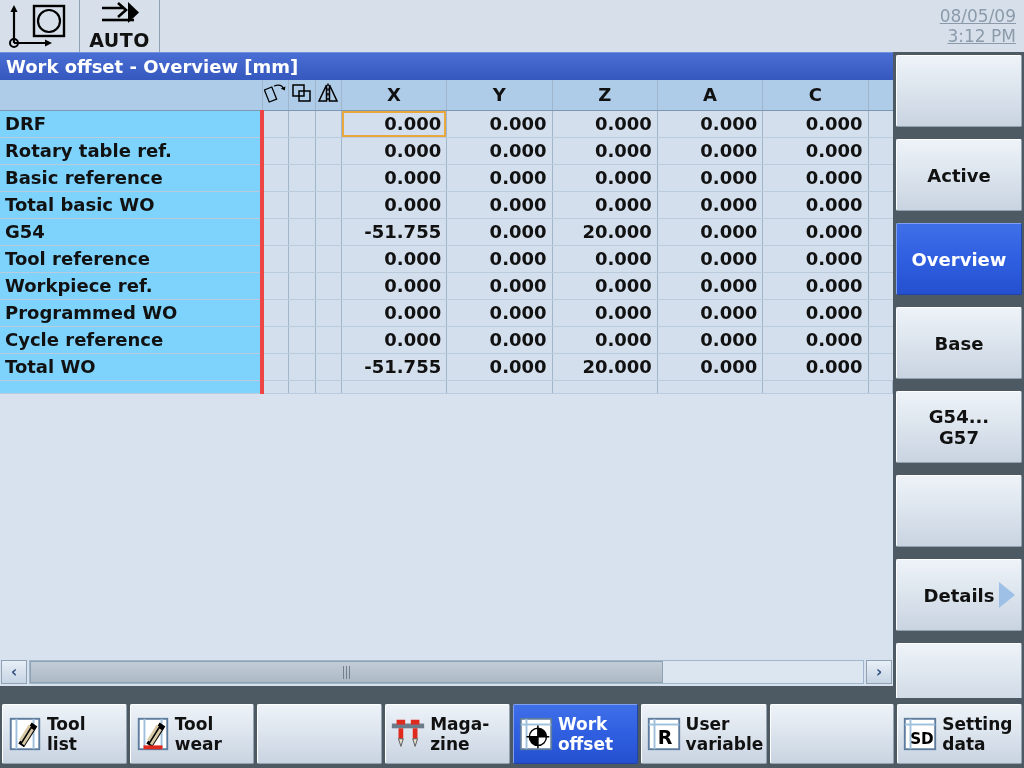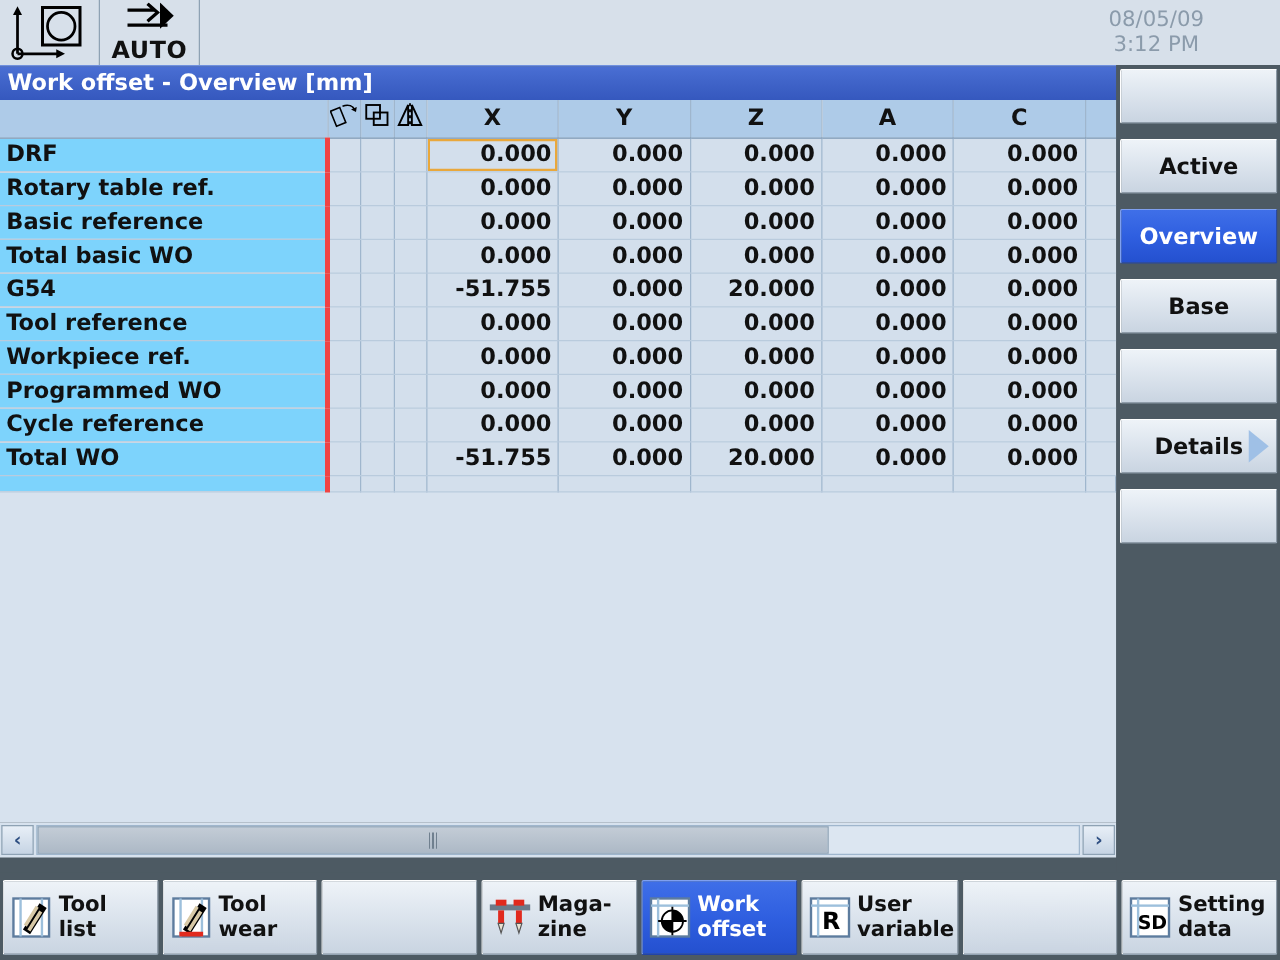--- a/index.html
+++ b/index.html
@@ -20,23 +20,24 @@
   .tb-cell {
     height: 52px; display: flex; align-items: center; justify-content: center;
     border-right: 1px solid #8ea2b4;
   }
   #tb-chan { width: 80px; }
   #tb-mode { width: 80px; flex-direction: column; }
   #tb-spacer { flex: 1; border-right: none; }
   #tb-datetime {
     width: 190px; padding-right: 8px;
     display: flex; flex-direction: column;
-    justify-content: center;
+    align-items: flex-end; justify-content: center;
     color: #8b9bab; font-size: 17px; line-height: 20px;
     border-right: none;
+    text-decoration: underline;
   }
   .axis-ico { display:block; }
   .mode-label {
     font-size: 19px; font-weight: bold; color: #111;
     letter-spacing: 0.5px; margin-top: 1px;
   }
 
   
   #titlebar {
     position: absolute; left: 0; top: 52px; width: 893px; height: 28px;
@@ -120,21 +121,21 @@
   }
   .sb-grip { width: 7px; height: 13px;
     background: repeating-linear-gradient(to right, #70808f 0 1px, transparent 1px 3px); }
 
   
   #vkeys {
     position: absolute; left: 893px; top: 52px; width: 131px; height: 646px;
     background: #4d5a63; padding: 3px 2px 0 3px;
   }
   .vkey {
-    width: 126px; height: 44px; margin-bottom: 12px;
+    width: 126px; height: 72px; margin-bottom: 12px;
     background: linear-gradient(to bottom, #eef3f8 0%, #dde5ee 45%, #c9d4e1 100%);
     border: 1px solid #ffffff;
     border-right-color: #94a3b2; border-bottom-color: #94a3b2;
     border-radius: 2px;
     display: flex; align-items: center; justify-content: center;
     font-size: 18px; font-weight: bold; color: #111;
     text-align: center; line-height: 21px; position: relative;
   }
   .vkey.active {
     background: linear-gradient(to bottom, #3f6fe8 0%, #2f5fe0 50%, #2450cf 100%);
@@ -421,20 +422,23 @@
       <div class="vkey">
         <span>Active</span>
       </div>
       <div class="vkey active">
         <span>Overview</span>
       </div>
       <div class="vkey">
         <span>Base</span>
       </div>
       <div class="vkey">
+        <span>G54...<br>G57</span>
+      </div>
+      <div class="vkey">
         <span></span>
       </div>
       <div class="vkey">
         <span>Details</span>
         <span class="arrow"></span>
       </div>
       <div class="vkey">
         <span></span>
       </div>
     </div>

